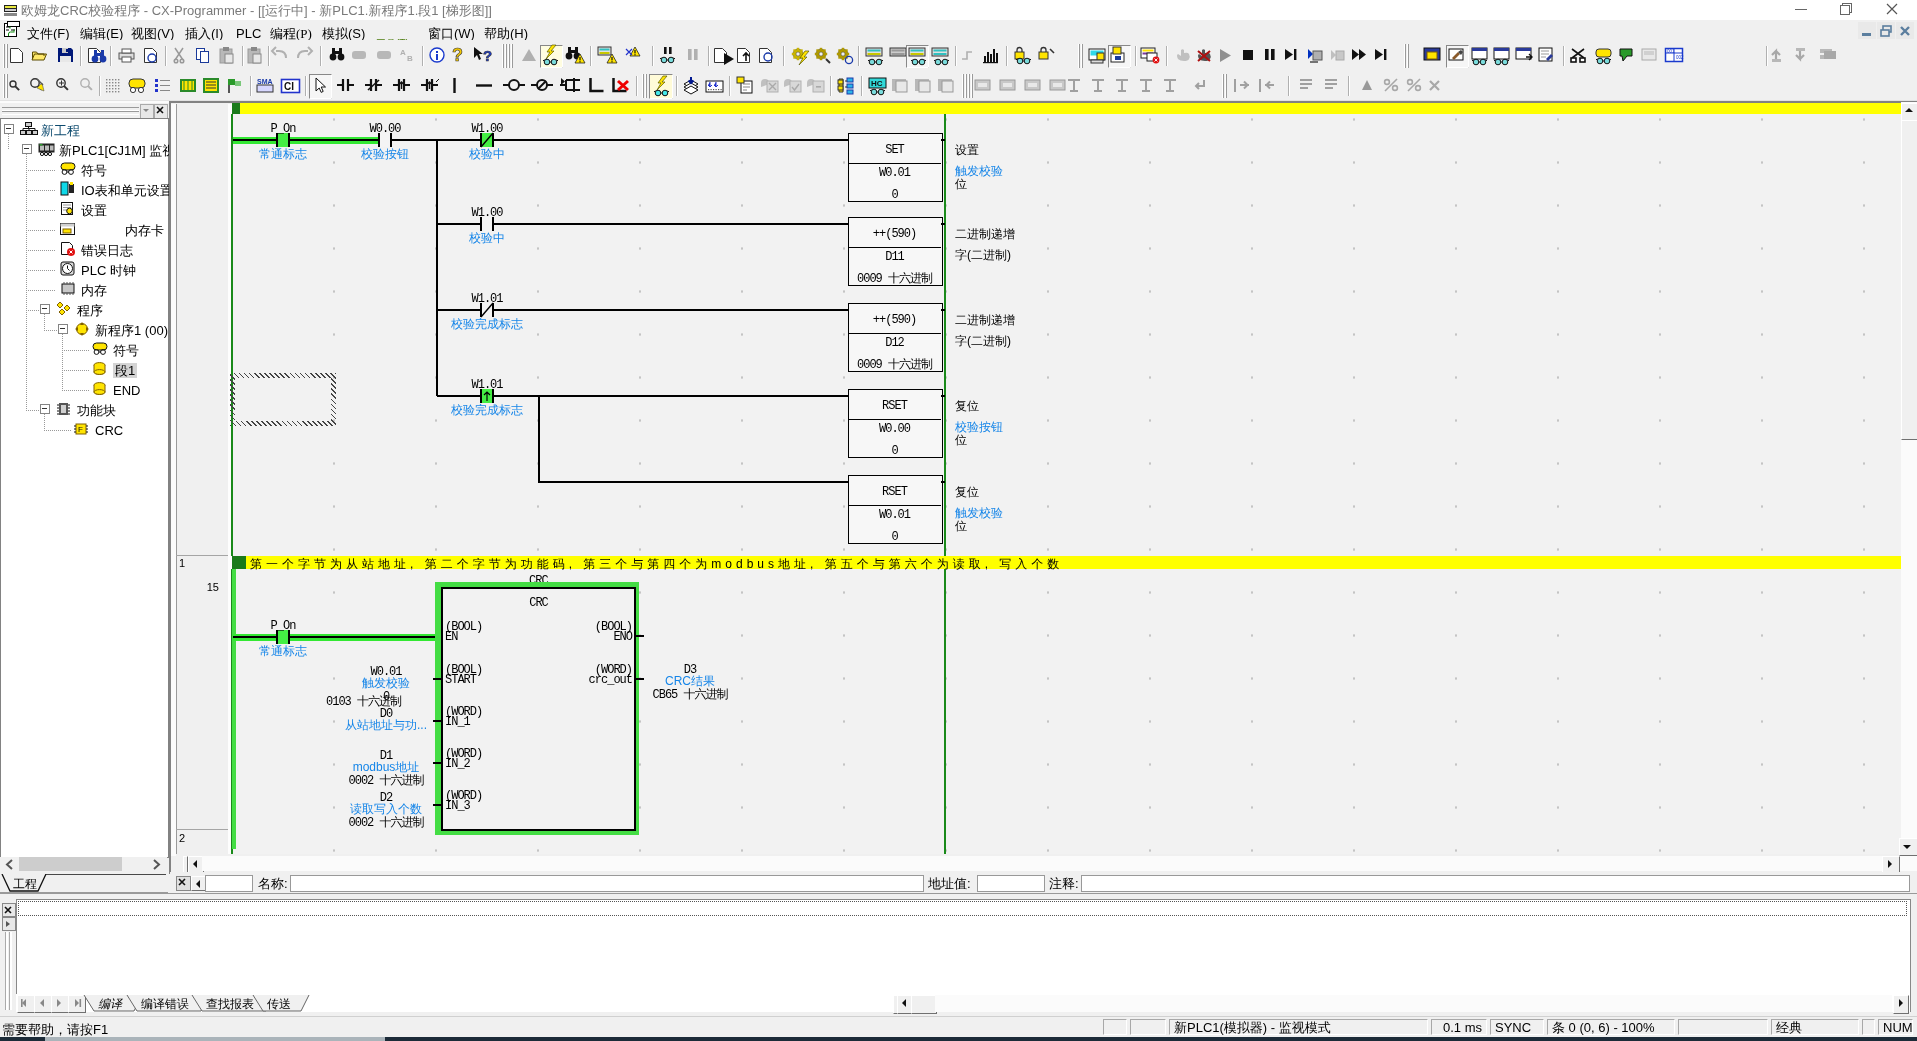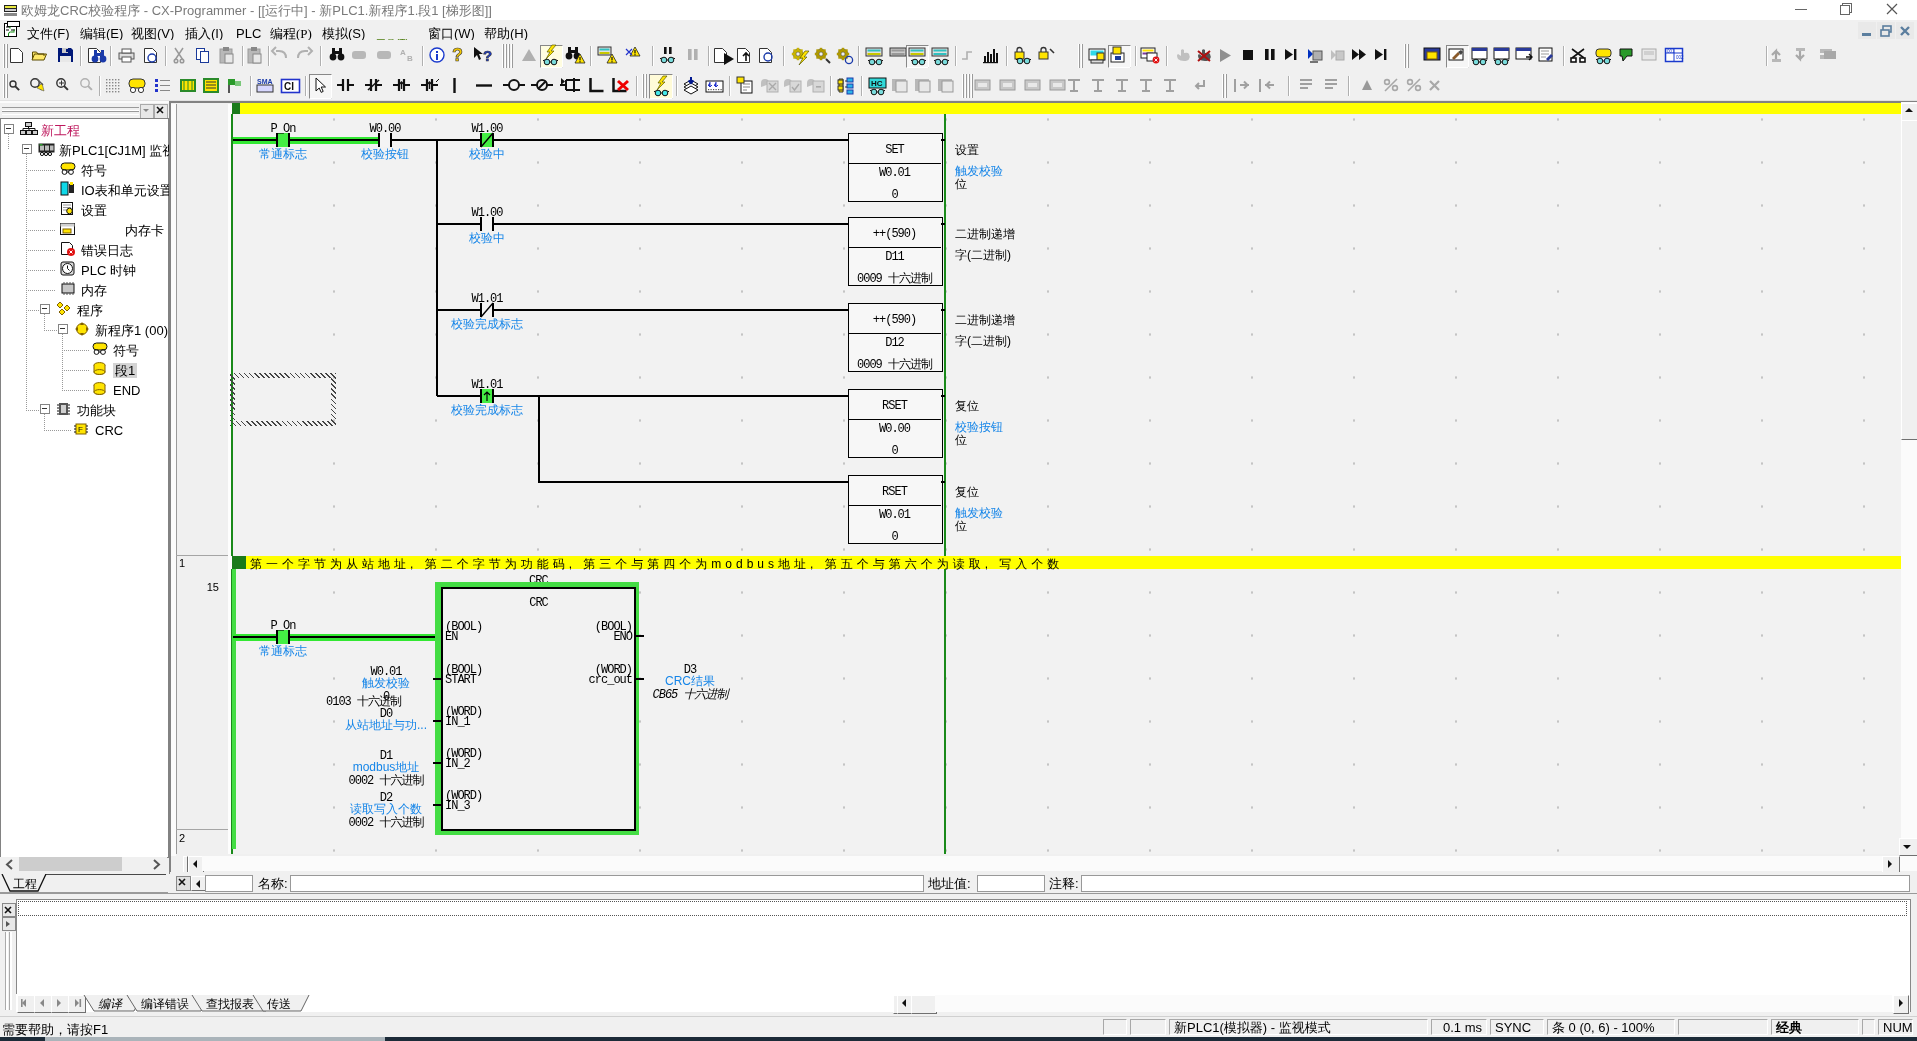--- a/index.html
+++ b/index.html
@@ -714,21 +714,21 @@
   </svg>
 <svg class="a" style="left:20px;top:121px" width="18" height="16">
     <g fill="none" stroke="#111">
       <rect x="5.5" y="1.5" width="6" height="4" fill="#ccc"></rect>
       <rect x="0.5" y="9.5" width="5" height="4" fill="#ccc"></rect>
       <rect x="6.5" y="9.5" width="5" height="4" fill="#ccc"></rect>
       <rect x="12.5" y="9.5" width="5" height="4" fill="#ccc"></rect>
       <path d="M8.5 5.5 v2 M3 9.5 v-2 h12 v2 M9 7.5 v2"></path>
     </g>
   </svg>
-<div class="a" style="left:41px;top:123px;font-size:13px;color:#be185d;"><span class="tx">新工程</span></div>
+<div class="a" style="left:41px;top:123px;font-size:13px;color:#0c4a6e;"><span class="tx">新工程</span></div>
 <svg class="a" style="left:22px;top:144px" width="10" height="10">
     <rect x="0.5" y="0.5" width="9" height="9" fill="#fff" stroke="#848484"></rect>
     <path d="M2 4.5 h5" stroke="#333"></path>
   </svg>
 <svg class="a" style="left:38px;top:141px" width="18" height="16">
     <rect x="0.5" y="2.5" width="16" height="9" fill="#222"></rect>
     <rect x="2" y="4.5" width="4" height="5" fill="#bbb"></rect>
     <rect x="7" y="4.5" width="4" height="5" fill="#bbb"></rect>
     <rect x="12" y="4.5" width="3.5" height="5" fill="#bbb"></rect>
     <rect x="1.5" y="3" width="3" height="1.5" fill="#2a9a2a"></rect>
@@ -1020,21 +1020,21 @@
 <div class="a" style="left:326px;top:718px;width:120px;text-align:center;font-size:12px;"><span class="tx bl">从站地址与功...</span></div>
 <div class="a" style="left:326px;top:694px;width:120px;"><span class="tx m">0103 十六进制</span></div>
 <div class="a" style="left:336px;top:748px;width:100px;text-align:center;"><span class="tx m">D1</span></div>
 <div class="a" style="left:326px;top:760px;width:120px;text-align:center;font-size:12px;"><span class="tx bl">modbus地址</span></div>
 <div class="a" style="left:326px;top:773px;width:120px;text-align:center;"><span class="tx m">0002 十六进制</span></div>
 <div class="a" style="left:336px;top:790px;width:100px;text-align:center;"><span class="tx m">D2</span></div>
 <div class="a" style="left:326px;top:802px;width:120px;text-align:center;font-size:12px;"><span class="tx bl">读取写入个数</span></div>
 <div class="a" style="left:326px;top:815px;width:120px;text-align:center;"><span class="tx m">0002 十六进制</span></div>
 <div class="a" style="left:640px;top:662px;width:100px;text-align:center;"><span class="tx m">D3</span></div>
 <div class="a" style="left:640px;top:674px;width:100px;text-align:center;font-size:12px;"><span class="tx bl">CRC结果</span></div>
-<div class="a" style="left:640px;top:687px;width:100px;text-align:center;font-style:italic;"><span class="tx m">CB65 十六进制</span></div>
+<div class="a" style="left:640px;top:687px;width:100px;text-align:center;"><span class="tx m">CB65 十六进制</span></div>
 <div class="a" style="left:176px;top:856px;width:1725px;height:15px;background:#f0f0f0;"></div>
 <div class="a" style="left:183px;top:856px;width:3px;height:15px;background:#f0f0f0;border:1px solid;border-color:#fff #707070 #707070 #fff;"></div>
 <div class="a" style="left:188px;top:856px;width:14px;height:15px;background:#f0f0f0;border:1px solid;border-color:#fff #707070 #707070 #fff;"><svg width="12" height="13">
       <path d="M8 3 l-4 4 l4 4" fill="#111"></path>
     </svg></div>
 <div class="a" style="left:202px;top:856px;width:1699px;height:15px;background:#fbfbfb;"></div>
 <div class="a" style="left:1901px;top:102px;width:16px;height:769px;background:#fbfbfb;"></div>
 <div class="a" style="left:1901px;top:103px;width:16px;height:16px;background:#f0f0f0;border:1px solid;border-color:#fff #707070 #707070 #fff;"><svg width="14" height="14">
       <path d="M3 8 l4-4 l4 4" fill="#111"></path>
     </svg></div>
@@ -1113,16 +1113,16 @@
     </svg></div>
 <div class="a" style="left:0;top:1016px;width:1917px;height:21px;background:#f0f0f0;border-top:1px solid #d0d0d0;"></div>
 <div class="a" style="left:2px;top:1022px;font-size:13px;"><span class="tx">需要帮助，请按F1</span></div>
 <div class="a" style="left:1103px;top:1019px;width:24px;height:16px;background:#f0f0f0;border:1px solid;border-color:#a8a8a8 #fff #fff #a8a8a8;text-align:left;padding:1px 4px 0 4px;box-sizing:border-box;"></div>
 <div class="a" style="left:1130px;top:1019px;width:36px;height:16px;background:#f0f0f0;border:1px solid;border-color:#a8a8a8 #fff #fff #a8a8a8;text-align:left;padding:1px 4px 0 4px;box-sizing:border-box;"></div>
 <div class="a" style="left:1169px;top:1019px;width:259px;height:16px;background:#f0f0f0;border:1px solid;border-color:#a8a8a8 #fff #fff #a8a8a8;text-align:left;padding:1px 4px 0 4px;box-sizing:border-box;"><span class="tx" style="font-size:13px;">新PLC1(模拟器) - 监视模式</span></div>
 <div class="a" style="left:1431px;top:1019px;width:56px;height:16px;background:#f0f0f0;border:1px solid;border-color:#a8a8a8 #fff #fff #a8a8a8;text-align:right;padding:1px 4px 0 4px;box-sizing:border-box;"><span class="tx" style="font-size:13px;">0.1 ms</span></div>
 <div class="a" style="left:1490px;top:1019px;width:54px;height:16px;background:#f0f0f0;border:1px solid;border-color:#a8a8a8 #fff #fff #a8a8a8;text-align:left;padding:1px 4px 0 4px;box-sizing:border-box;"><span class="tx" style="font-size:13px;">SYNC</span></div>
 <div class="a" style="left:1547px;top:1019px;width:128px;height:16px;background:#f0f0f0;border:1px solid;border-color:#a8a8a8 #fff #fff #a8a8a8;text-align:left;padding:1px 4px 0 4px;box-sizing:border-box;"><span class="tx" style="font-size:13px;">条 0 (0, 6)  - 100%</span></div>
 <div class="a" style="left:1678px;top:1019px;width:90px;height:16px;background:#f0f0f0;border:1px solid;border-color:#a8a8a8 #fff #fff #a8a8a8;text-align:left;padding:1px 4px 0 4px;box-sizing:border-box;"></div>
-<div class="a" style="left:1771px;top:1019px;width:88px;height:16px;background:#f0f0f0;border:1px solid;border-color:#a8a8a8 #fff #fff #a8a8a8;text-align:left;padding:1px 4px 0 4px;box-sizing:border-box;"><span class="tx" style="font-size:13px;font-weight:bold;">经典</span></div>
+<div class="a" style="left:1771px;top:1019px;width:88px;height:16px;background:#f0f0f0;border:1px solid;border-color:#a8a8a8 #fff #fff #a8a8a8;text-align:left;padding:1px 4px 0 4px;box-sizing:border-box;"><span class="tx" style="font-size:13px;">经典</span></div>
 <div class="a" style="left:1862px;top:1019px;width:13px;height:16px;background:#f0f0f0;border:1px solid;border-color:#a8a8a8 #fff #fff #a8a8a8;text-align:left;padding:1px 4px 0 4px;box-sizing:border-box;"></div>
 <div class="a" style="left:1878px;top:1019px;width:35px;height:16px;background:#f0f0f0;border:1px solid;border-color:#a8a8a8 #fff #fff #a8a8a8;text-align:left;padding:1px 4px 0 4px;box-sizing:border-box;"><span class="tx" style="font-size:13px;">NUM</span></div>
 <div class="a" style="left:0;top:1037px;width:1917px;height:4px;background:#1c2b38;"></div>
 <div class="a" style="left:45px;top:1037px;width:340px;height:4px;background:#aab4ba;"></div>
 </body></html>

